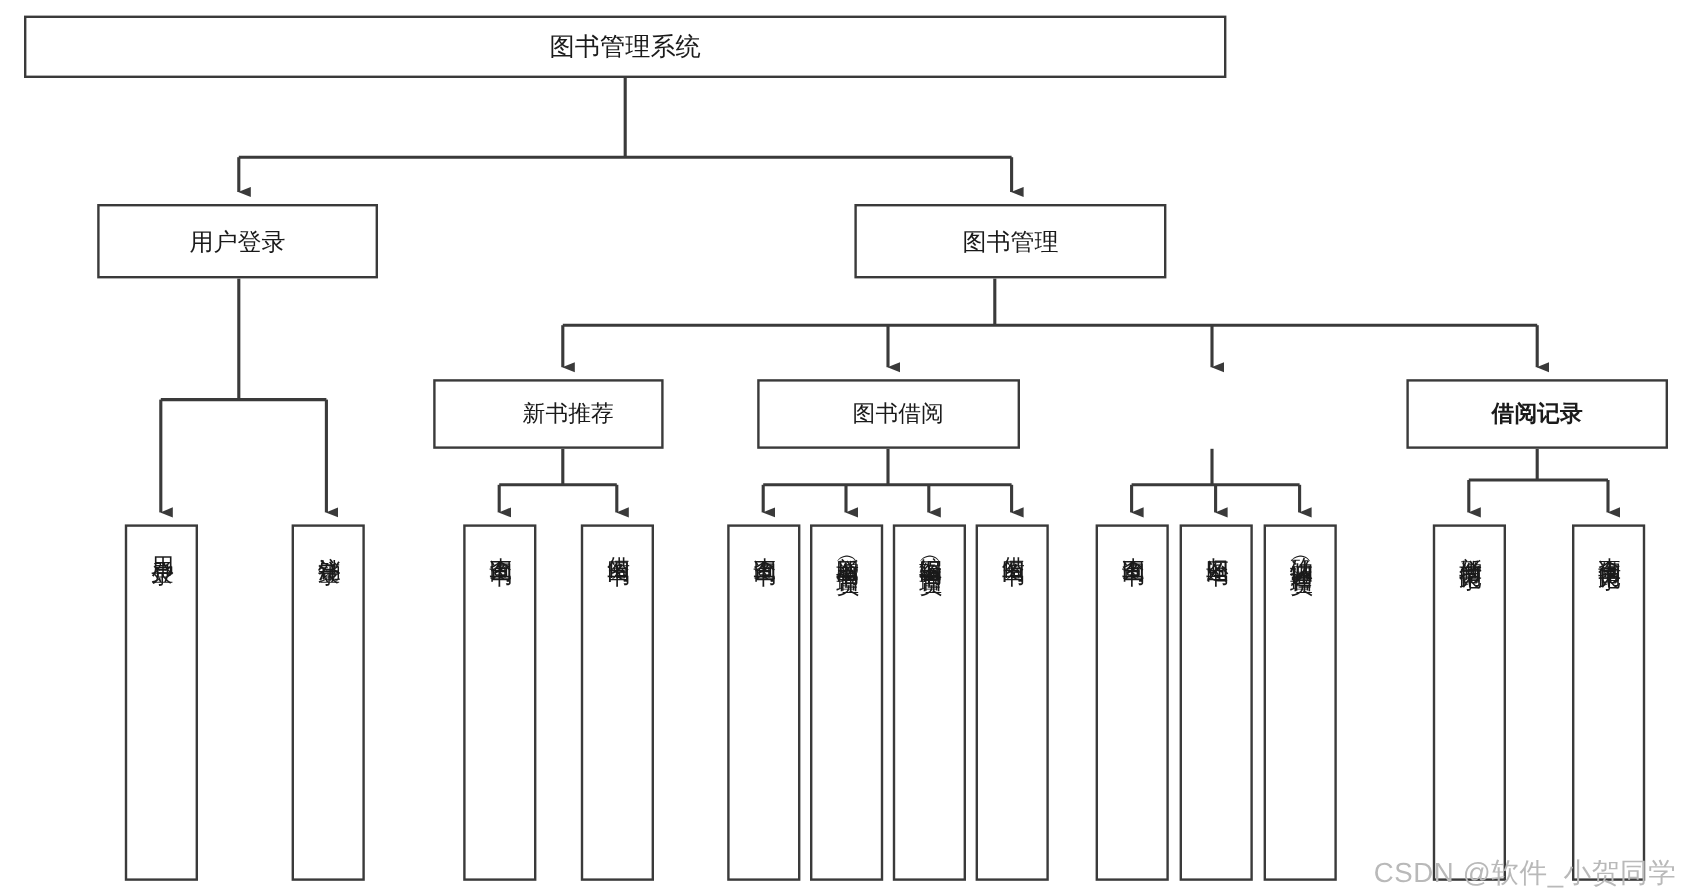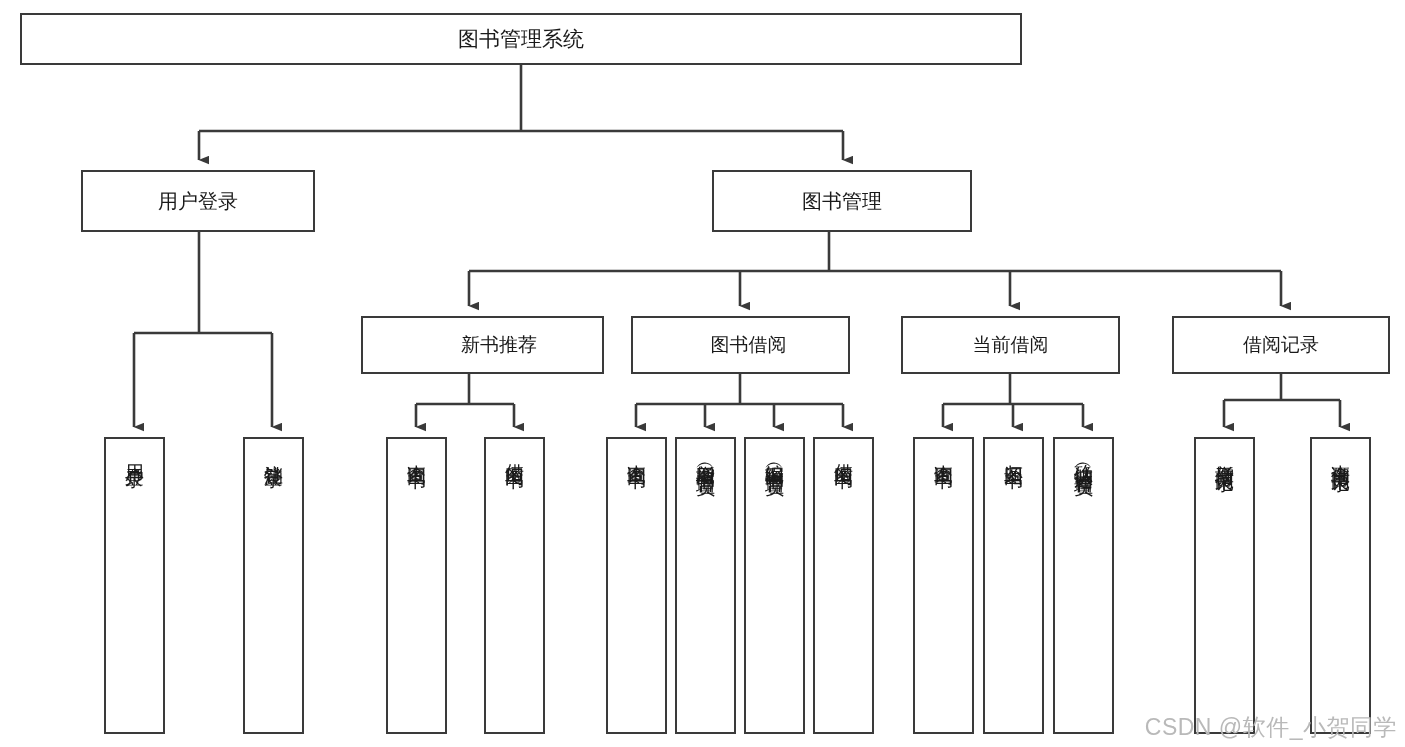--- a/index.html
+++ b/index.html
@@ -132,33 +132,30 @@
   </div>
 
   <div class="node level2-node" style="left:81px; top:170px; width:234px; height:62px;">
     <span>用户登录</span>
   </div>
 
   <div class="node level2-node" style="left:712px; top:170px; width:260px; height:62px;">
     <span>图书管理</span>
   </div>
 
-  <div class="node level3-node" style="left:361px; top:316px; width:243px; height:58px;padding-left:33px;">
+  <div class="node level3-node" style="left:361px; top:316px; width:192px; height:58px;padding-left:33px;">
     <span>新书推荐</span>
   </div>
 
   <div class="node level3-node" style="left:631px; top:316px; width:219px; height:58px;padding-left:16px;">
     <span>图书借阅</span>
   </div>
 
-  <div class="node level3-node" style="left:901px; top:316px; width:219px; height:58px;">
-    <span>当前借阅</span>
-  </div>
-
-  <div class="node level3-node" style="left:1172px; top:316px; width:218px; height:58px;">
+
+  <div class="node level3-node" style="left:1172px; top:316px; width:218px; height:58px;font-weight:bold;">
     <span>借阅记录</span>
   </div>
 
   <div class="node leaf-node" style="left:104px; top:437px; width:61px; height:297px;">
     <span class="vtext">用户登录</span>
   </div>
   <div class="node leaf-node" style="left:243px; top:437px; width:61px; height:297px;">
     <span class="vtext">注销登录</span>
   </div>
 

